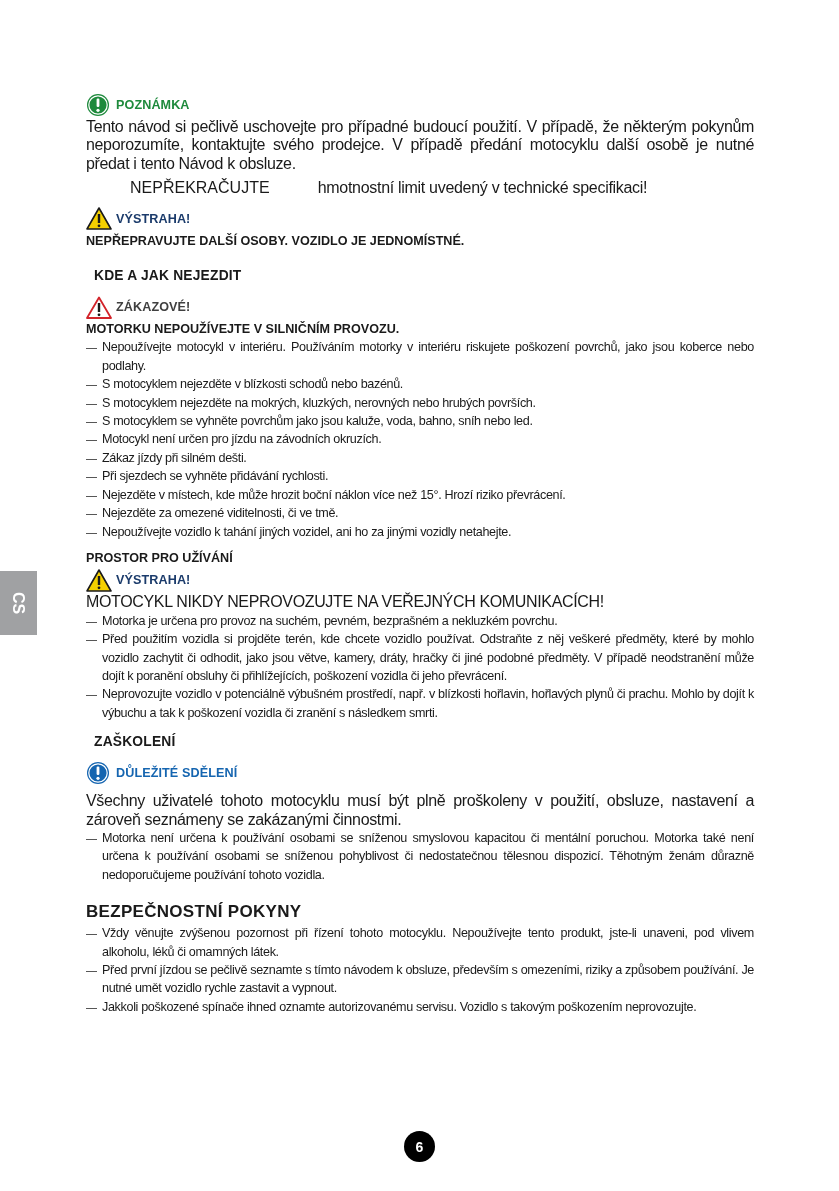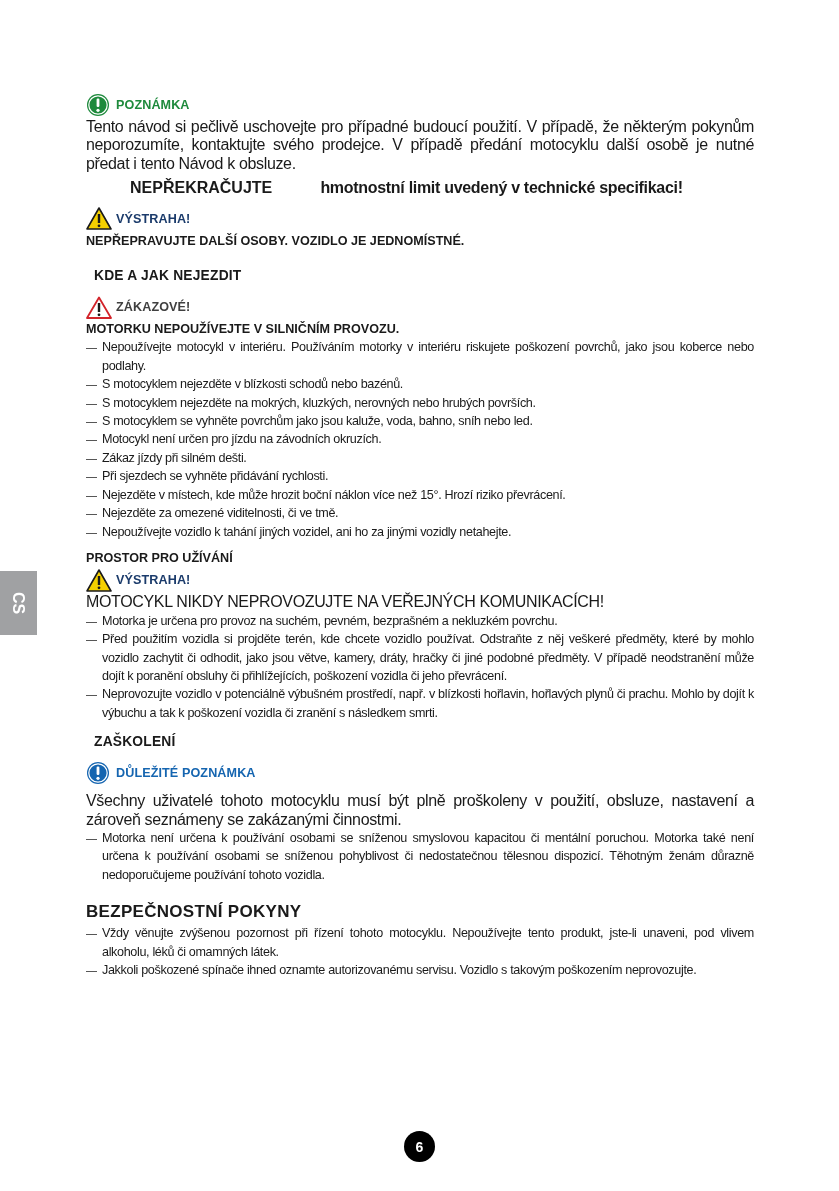--- a/index.html
+++ b/index.html
@@ -4,21 +4,21 @@
 <style>
   html, body { margin: 0; padding: 0; }
   body {
     width: 839px; height: 1191px; position: relative; overflow: hidden;
     background: #ffffff; color: #1a1a1a;
     font-family: "Liberation Sans", sans-serif;
   }
   .page { position: absolute; left: 86px; top: 92px; width: 668px; }
   .p { font-size: 16px; line-height: 18.4px; margin: 0; text-align: justify; }
   .cond { letter-spacing: -0.35px; }
-  .bold { font-weight: bold; padding-left: 44px; }
+  .bold { font-weight: normal; padding-left: 44px; }
   .callout { display: flex; align-items: center; height: 26px; }
   .callout .ico { width: 30px; height: 24px; display: inline-flex; align-items: center; }
   .callout .lbl { font-weight: bold; font-size: 12.6px; letter-spacing: 0.1px; text-align: right; }
   .h2 { font-weight: bold; font-size: 13.8px; letter-spacing: 0.2px; margin: 8px; line-height: 20px; }
   .h1 { font-weight: bold; font-size: 17px; letter-spacing: 0.3px; margin: 0; line-height: 24px; }
   .sub { font-weight: bold; font-size: 12.6px; line-height: 18.4px; margin: 0; }
   ul.dash { list-style: none; margin: 0; padding: 0; }
   ul.dash li { position: relative; padding-left: 16px; font-size: 12.6px; line-height: 18.4px; text-align: justify; }
   ul.dash li::before { content: "\2014"; position: absolute; left: 0; top: 0; font-size: 11px; }
   .cs-tab {
@@ -113,29 +113,30 @@
   <h2 class="h2" style="margin-top:10px">ZAŠKOLENÍ</h2>
   <div class="callout">
     <span class="ico">
       <svg width="24" height="24" viewBox="0 0 24 24">
           <circle cx="12" cy="12" r="11" fill="#1565b0"></circle>
           <circle cx="12" cy="12" r="9.2" fill="none" stroke="#fff" stroke-width="1.2"></circle>
           <rect x="10.6" y="5.5" width="2.8" height="8.5" rx="1.2" fill="#fff"></rect>
           <circle cx="12" cy="17.3" r="1.6" fill="#fff"></circle>
         </svg>
     </span>
-    <span class="lbl" style="color:#1565b0">DŮLEŽITÉ POZNÁMKA</span>
+    <span class="lbl" style="color:#1565b0">DŮLEŽITÉ SDĚLENÍ</span>
   </div>
   <p class="p cond" style="margin-top:6px">Všechny uživatelé tohoto motocyklu musí být plně proškoleny v použití, obsluze, nastavení a zároveň seznámeny se zakázanými činnostmi.</p>
   <ul class="dash cond">
     <li>Motorka není určena k používání osobami se sníženou smyslovou kapacitou či mentální poruchou. Motorka také není určena k používání osobami se sníženou pohyblivost či nedostatečnou tělesnou dispozicí. Těhotným ženám důrazně nedoporučujeme používání tohoto vozidla.</li>
   </ul>
 
   <h1 class="h1" style="margin-top:16px">BEZPEČNOSTNÍ POKYNY</h1>
   <ul class="dash cond">
     <li>Vždy věnujte zvýšenou pozornost při řízení tohoto motocyklu. Nepoužívejte tento produkt, jste-li unaveni, pod vlivem alkoholu, léků či omamných látek.</li>
+    <li>Před první jízdou se pečlivě seznamte s tímto návodem k obsluze, především s omezeními, riziky a způsobem používání. Je nutné umět vozidlo rychle zastavit a vypnout.</li>
     <li>Jakkoli poškozené spínače ihned oznamte autorizovanému servisu. Vozidlo s takovým poškozením neprovozujte.</li>
   </ul>
 </div>
 
 <div class="page-num">
   <span>6</span>
 </div>
 
 </body></html>

